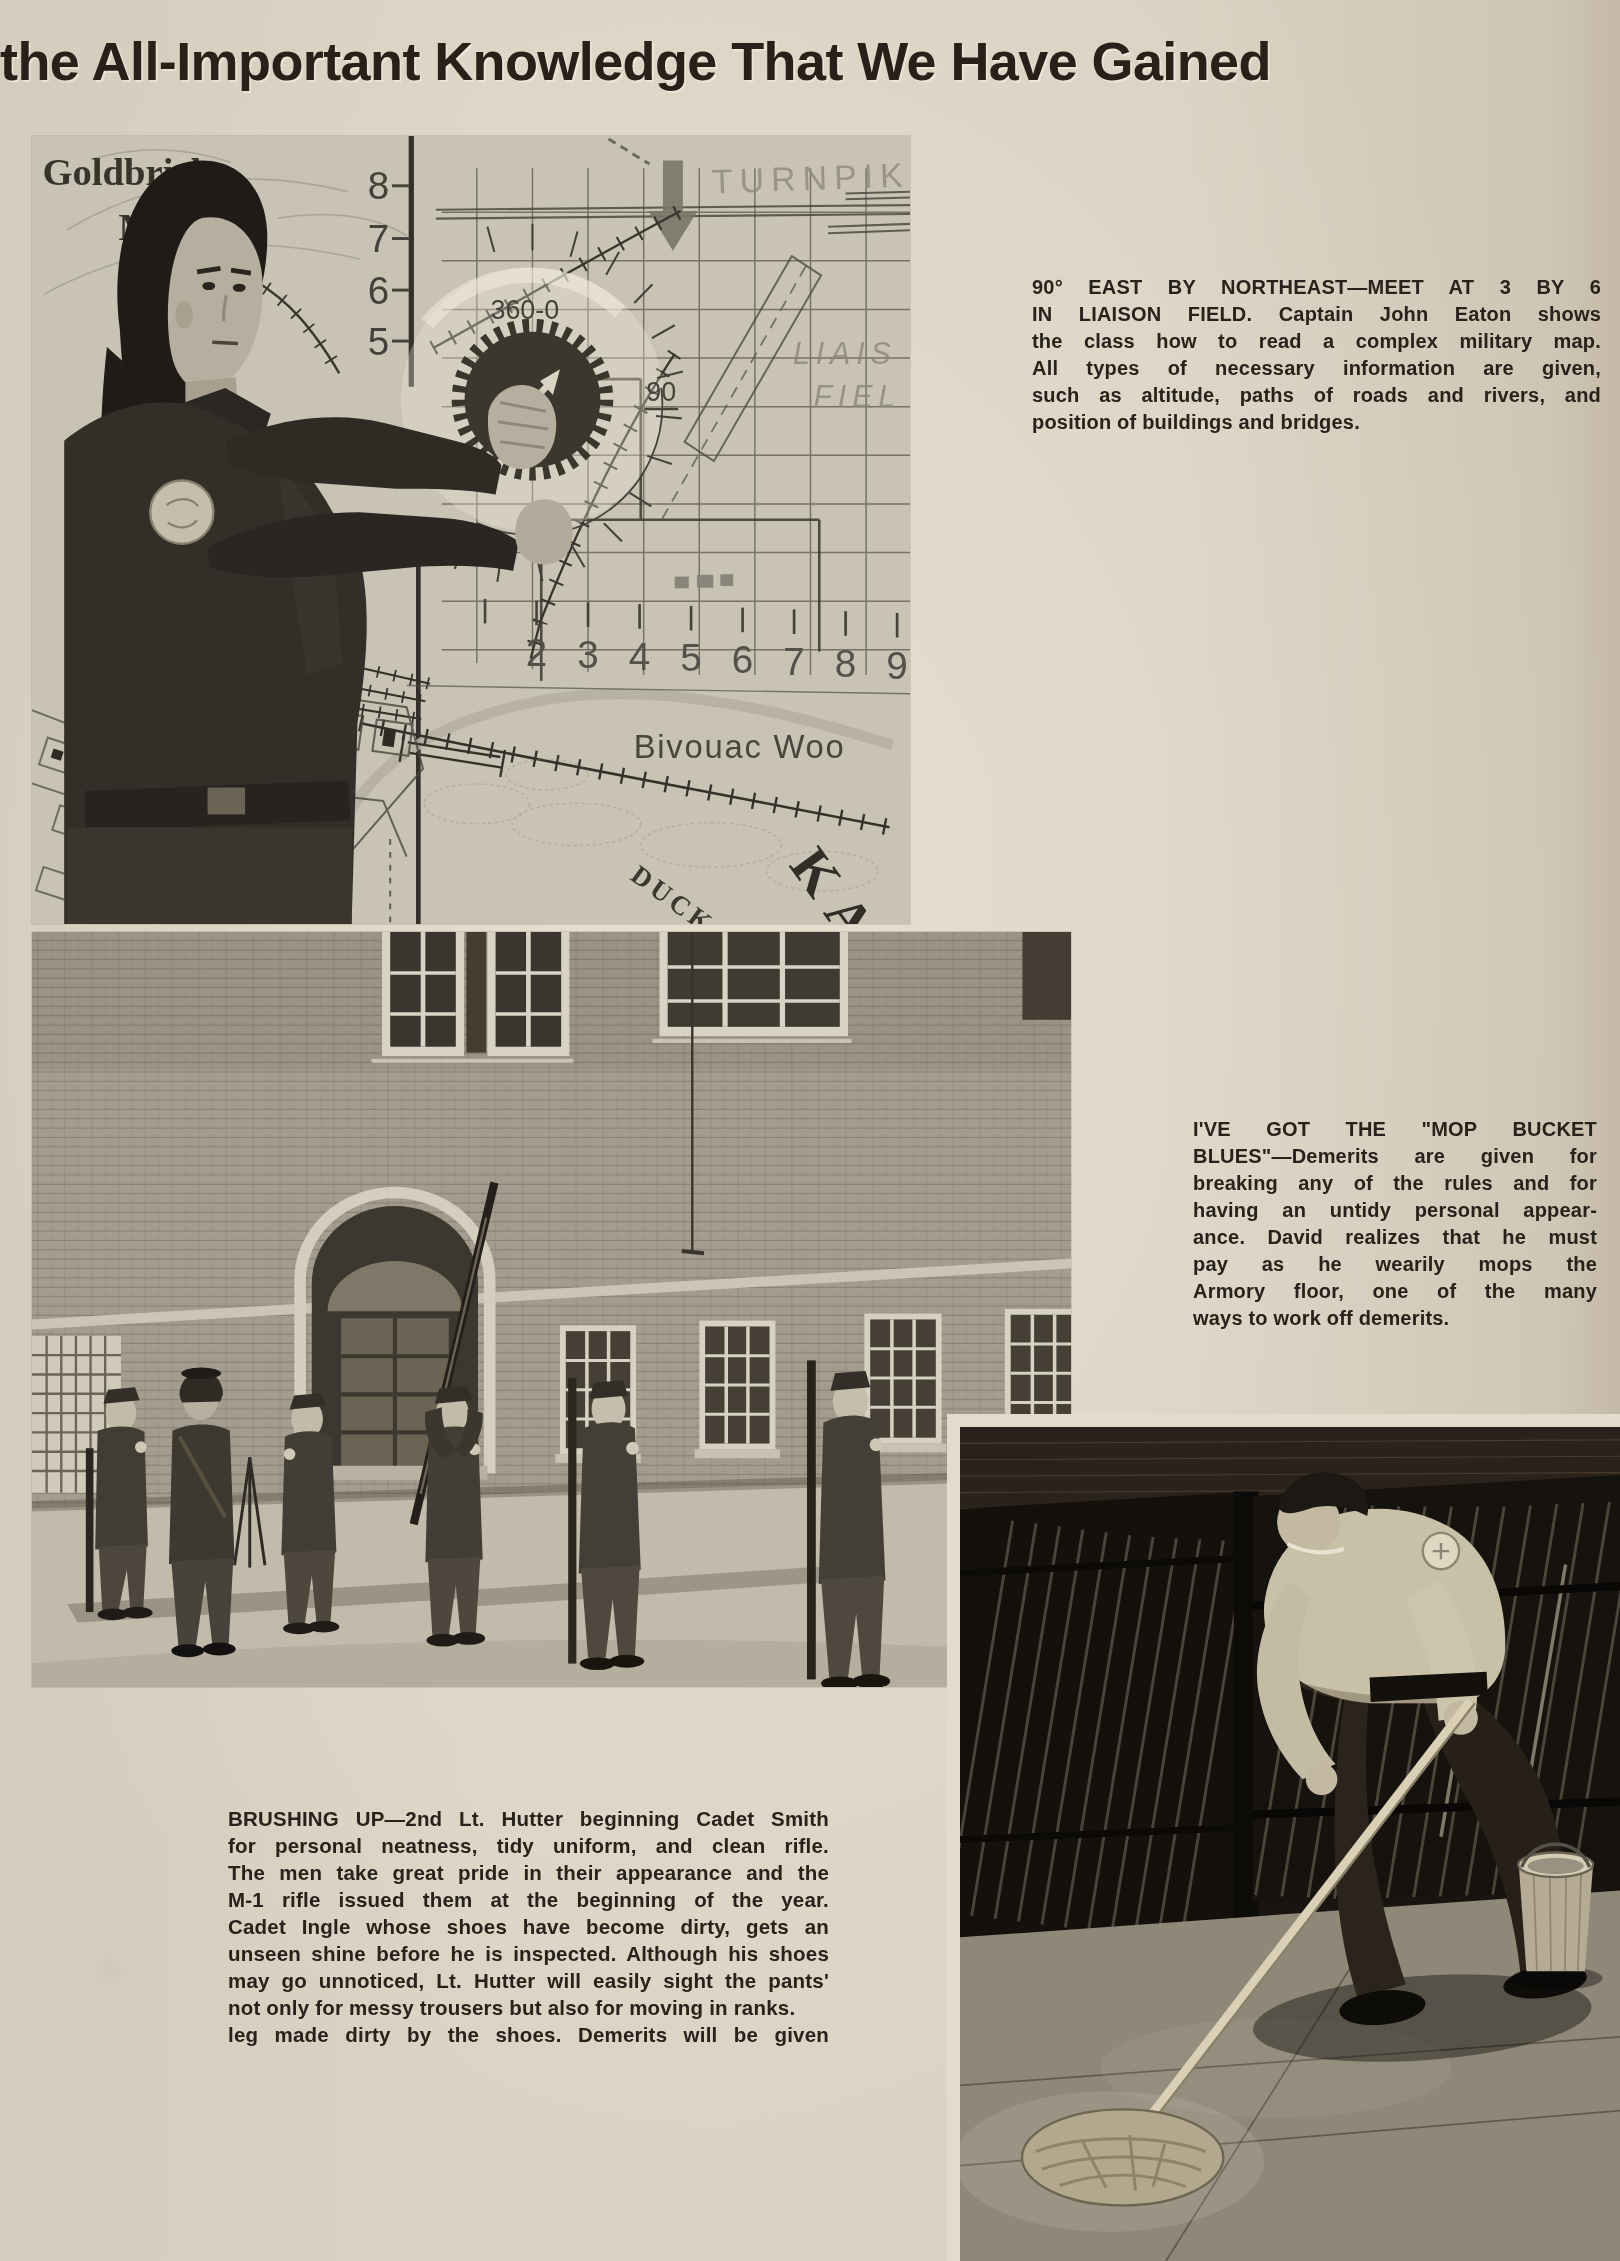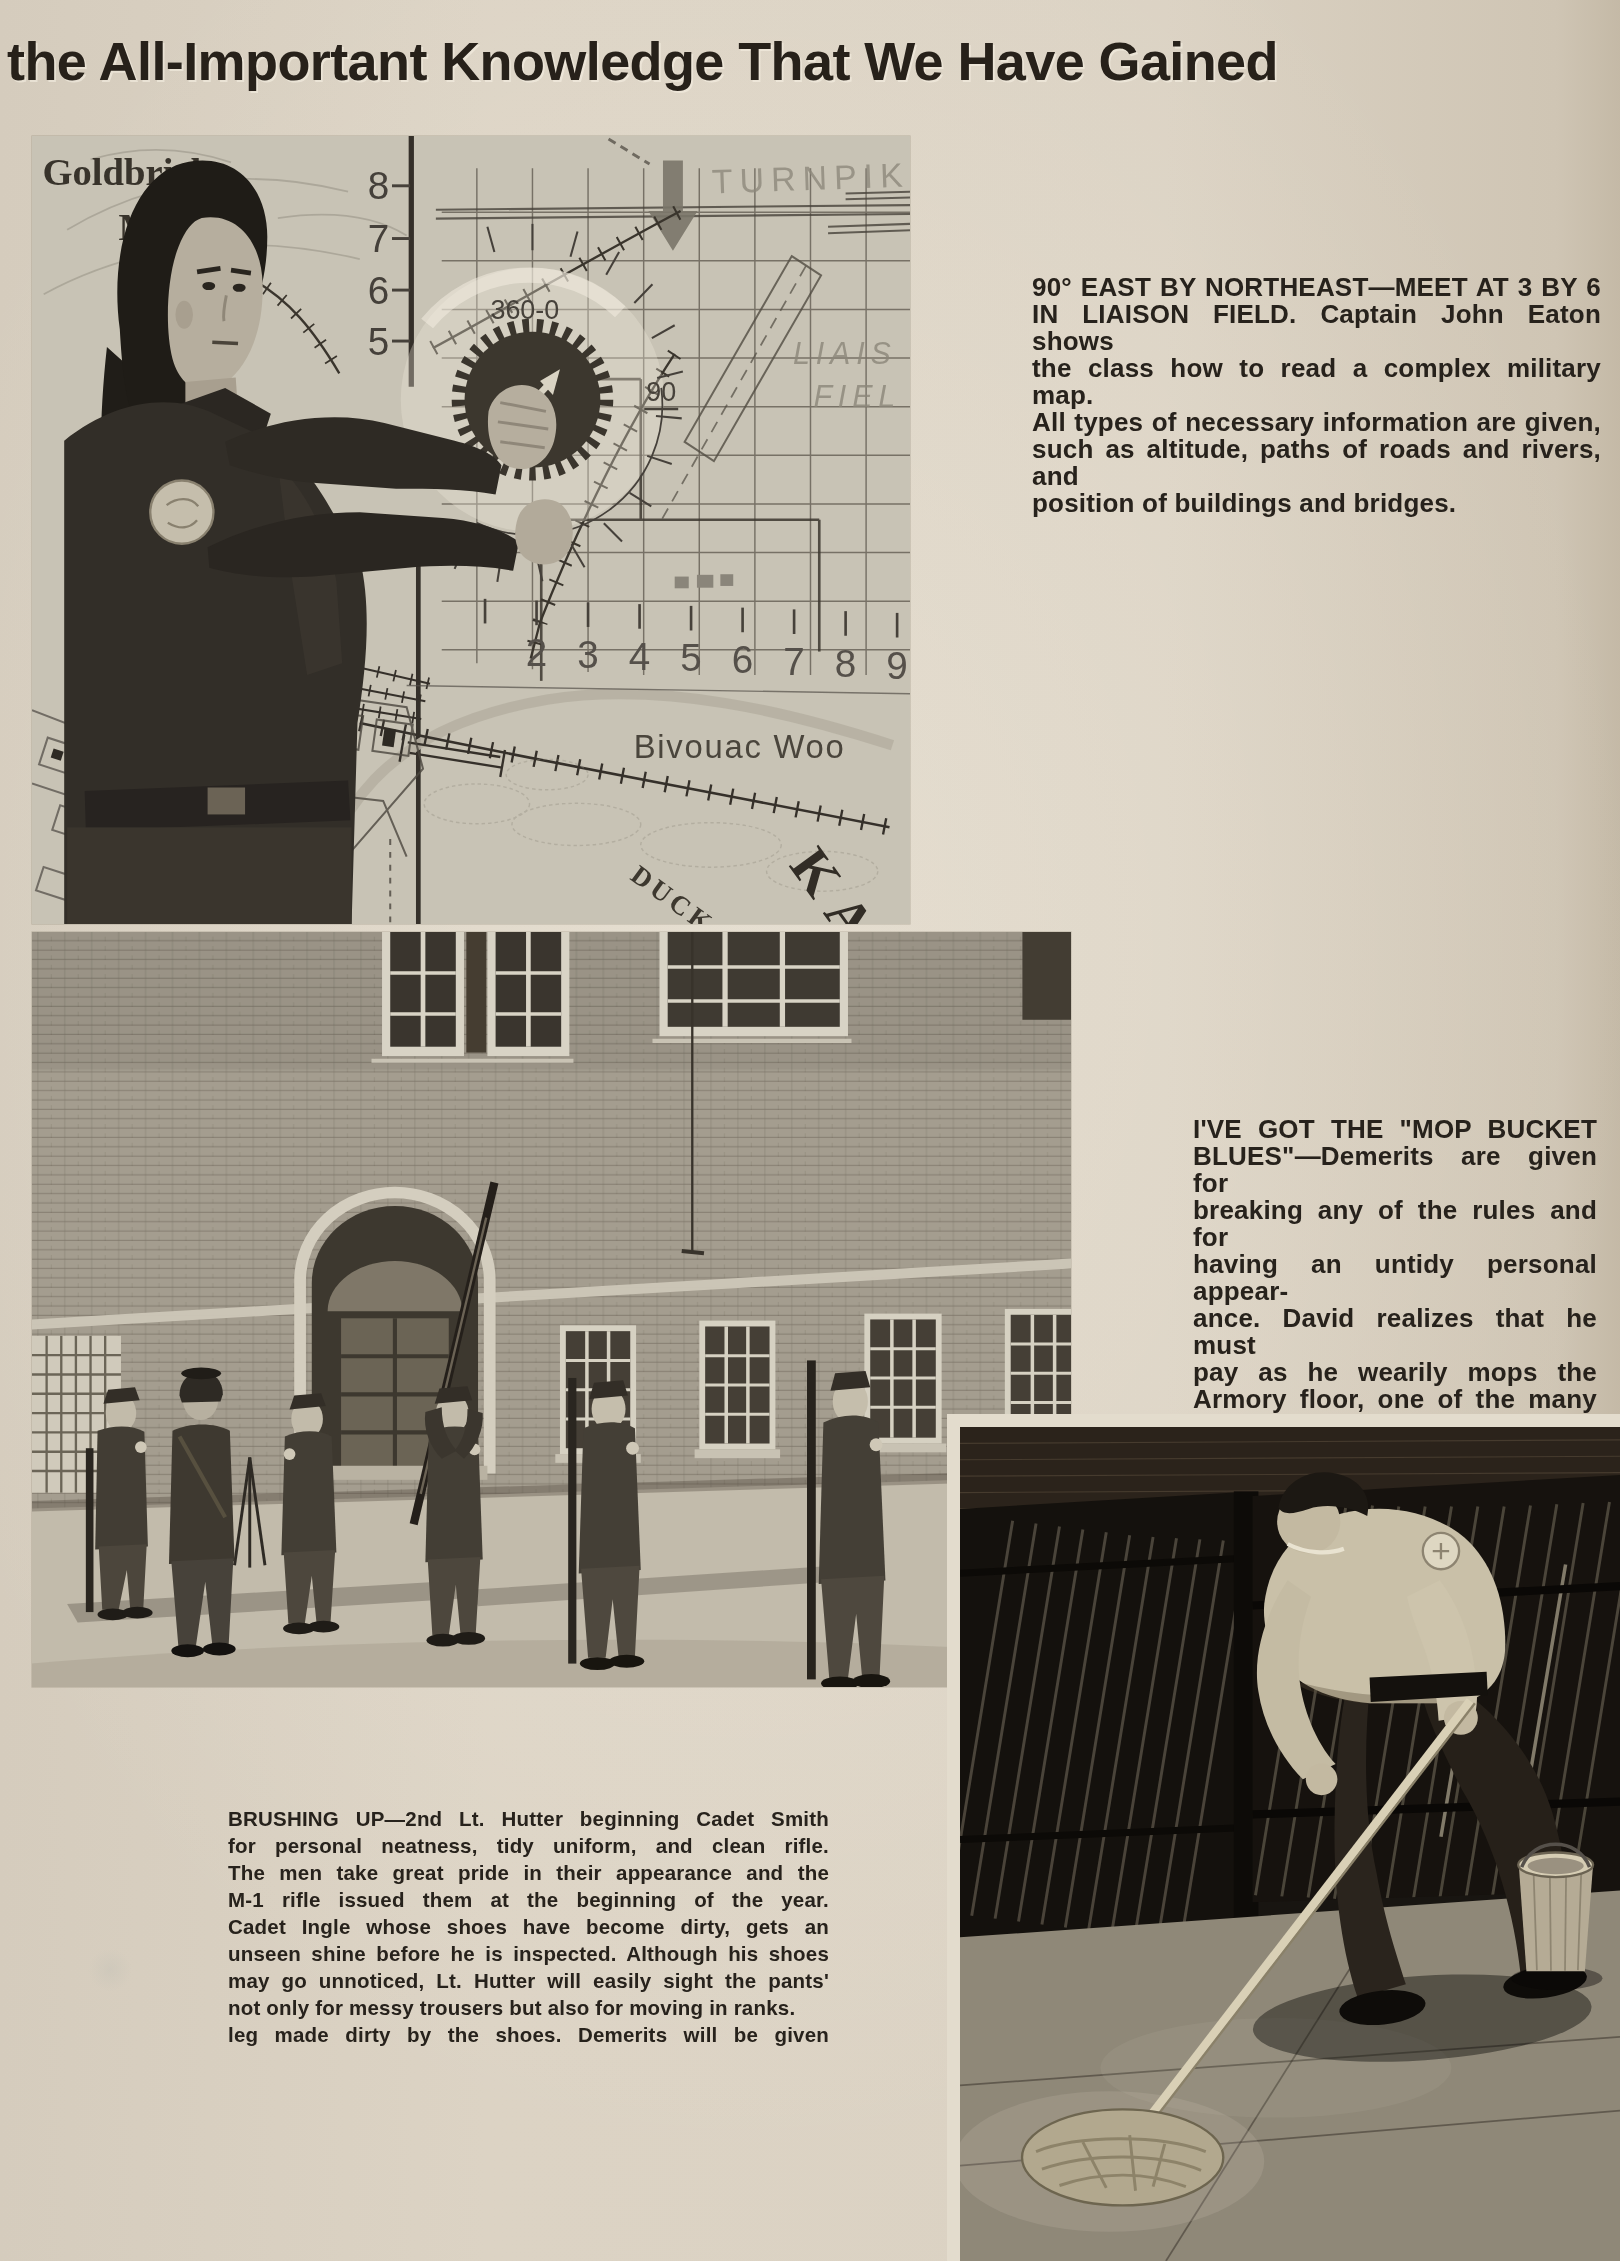--- a/index.html
+++ b/index.html
@@ -7,21 +7,21 @@
     position:relative;
     width:1621px;height:2261px;
     background:
       radial-gradient(ellipse 1288px 1757px at 46% 42%, rgba(255,252,242,.28), rgba(0,0,0,0) 70%),
       linear-gradient(90deg, #d5ccbd 0%, #dcd3c4 30%, #dbd2c3 72%, #cfc5b4 96%, #c4b9a6 100%),
       #d7cebf;
     overflow:hidden;
     font-family:"Liberation Sans", sans-serif;
   }
   .title{
-    position:absolute;left:7px;top:30px;width:1405px;margin:0;
+    position:absolute;left:0;top:30px;width:1405px;margin:0;
     font-family:"Liberation Sans", sans-serif;
     font-size:54px;font-weight:bold;letter-spacing:-0.6px;
     color:#27211a;
     text-shadow:1.8px 2.3px 0 rgba(248,243,230,.55);
     white-space:nowrap;
   }
   .photo{position:absolute;box-shadow:0 0 0 0.6px rgba(90,80,65,.25);}
   .photo svg{display:block;width:100%;height:100%;}
   .photo-map{left:32px;top:136px;width:878px;height:788px;background:#c8c3b5;}
   .photo-cadets{left:32px;top:932px;width:1039px;height:755px;background:#a49d8f;}
@@ -29,21 +29,21 @@
     left:947px;top:1414px;width:673px;height:847px;
     background:#e3dccd;
     padding:13px 0 0 13px;box-sizing:border-box;
     box-shadow:none;
   }
   .photo-mop .inner{width:660px;height:834px;background:#181511;}
   .photo-mop .inner svg{display:block;width:100%;height:100%;}
   .cap{
     position:absolute;color:#27221c;
     font-family:"Liberation Sans", sans-serif;
-    font-weight:bold;font-size:26px;line-height:27px;letter-spacing:0.2px;
+    font-weight:bold;font-size:20px;line-height:27px;letter-spacing:0.2px;
   }
   .cap .ln{text-align:justify;text-align-last:justify;}
   .cap .ln.last{text-align-last:left;}
   .cap-map{left:1032px;top:274px;width:569px;}
   .cap-mop{left:1193px;top:1116px;width:404px;}
   .cap-insp{left:228px;top:1805px;width:601px;font-size:20.5px;}
   .smudge{
     position:absolute;left:87px;top:1949px;width:46px;height:42px;
     border-radius:50%;
     background:radial-gradient(circle, rgba(200,196,184,.55), rgba(200,196,184,0) 70%);

